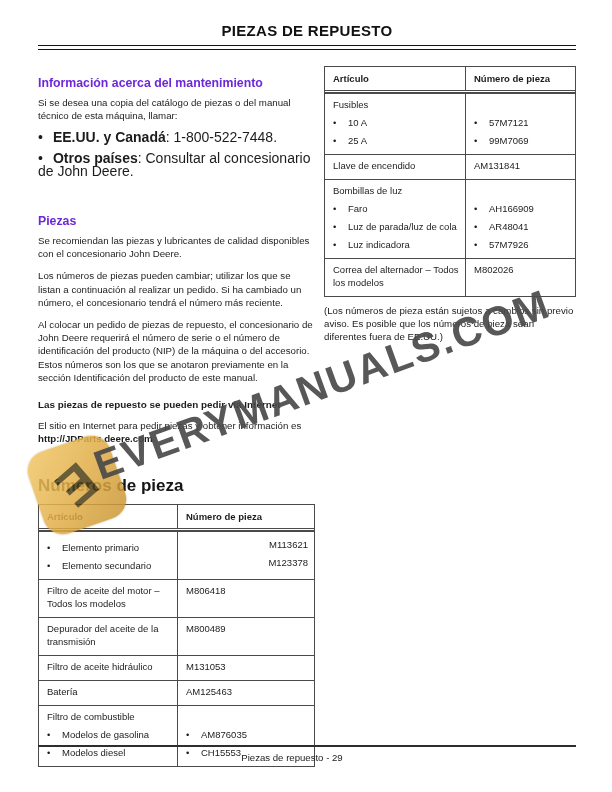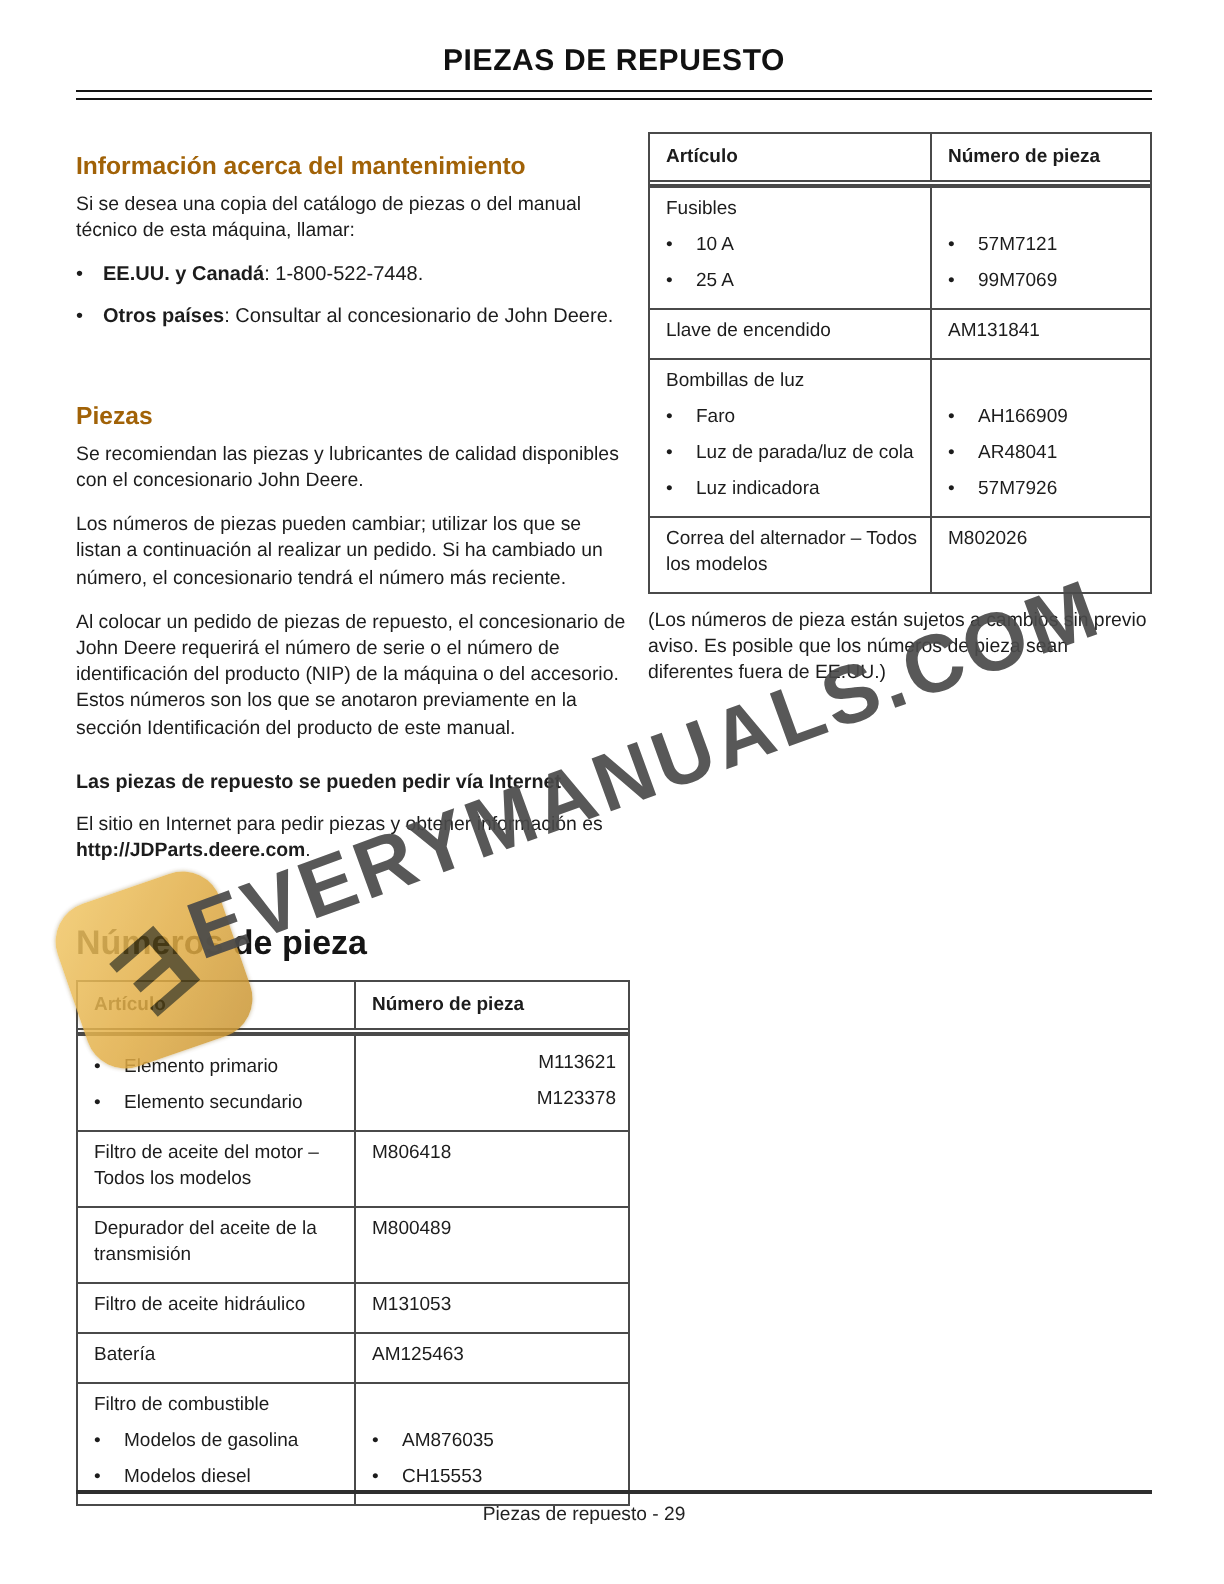--- a/index.html
+++ b/index.html
@@ -15,24 +15,24 @@
     margin-top:22px;color:#111;
   }
   .title-rule{
     margin-top:6px;height:3px;
     border-top:1.6px solid #151515;border-bottom:1.6px solid #151515;
   }
   
   .cols{display:flex;gap:9px;margin-top:10px;}
   .col-left{width:277px;}
   .col-right{width:252px;}
-  h2{font-size:12.3px;font-weight:bold;margin:16px 0 6px 0;color:#a16207;}
+  h2{font-size:12.3px;font-weight:bold;margin:16px 0 6px 0;color:#6d28d9;}
   h3{font-size:17px;font-weight:bold;margin:24px 0 8px 0;color:#151515;}
   p{font-size:9.7px;line-height:13.2px;margin:0 0 9px 0;}
-  .blt{font-size:10px;line-height:13.2px;margin:0 0 7px 0;}
+  .blt{font-size:14px;line-height:13.2px;margin:0 0 7px 0;}
   .blt .dot{display:inline-block;margin-right:10px;}
   .bold-line{font-size:9.9px;font-weight:bold;line-height:13.2px;margin:14px 0 8px 0;}
   
   .ptable{border:1px solid #4a4a4a;font-size:9.5px;background:transparent;}
   .thead{display:flex;font-weight:bold;border-bottom:3px double #4a4a4a;}
   .thead .c1,.thead .c2{padding:6px 6px 6px 8px;}
   .trow{display:flex;border-top:1px solid #4a4a4a;}
   .trow:first-of-type{border-top:none;}
   .c1{border-right:1px solid #4a4a4a;box-sizing:border-box;}
   .c2{flex:1;box-sizing:border-box;display:flex;flex-direction:column;}

